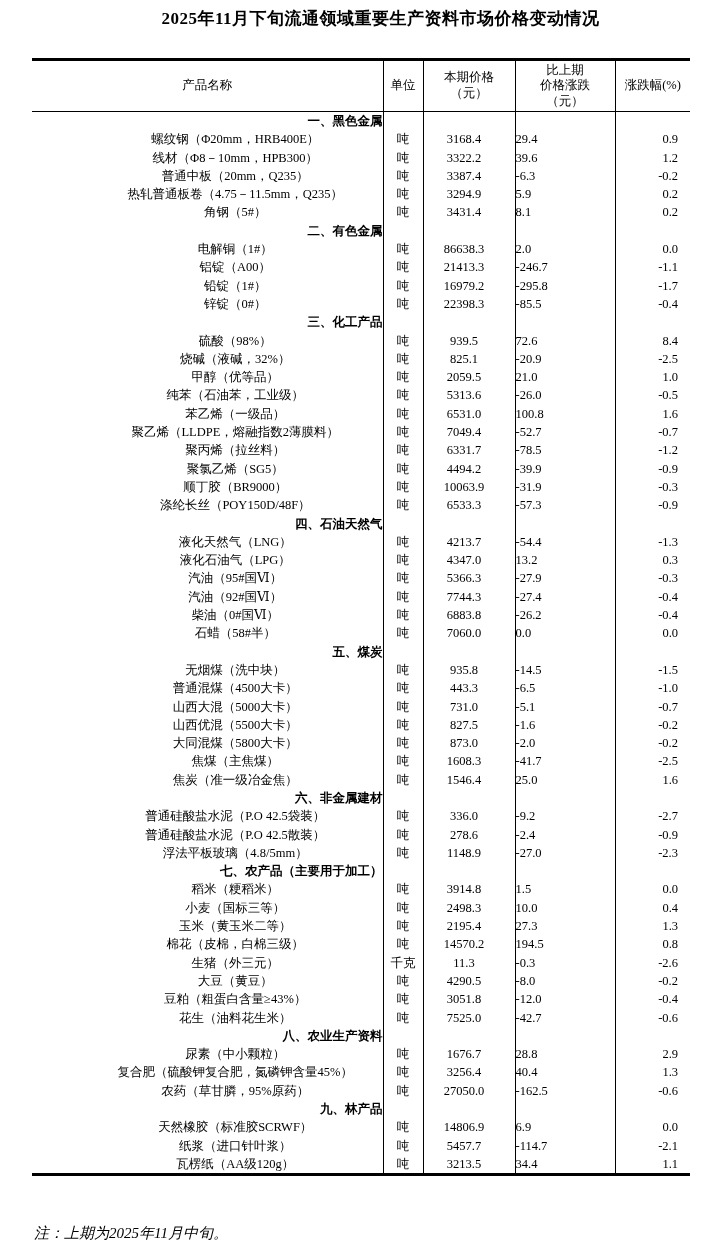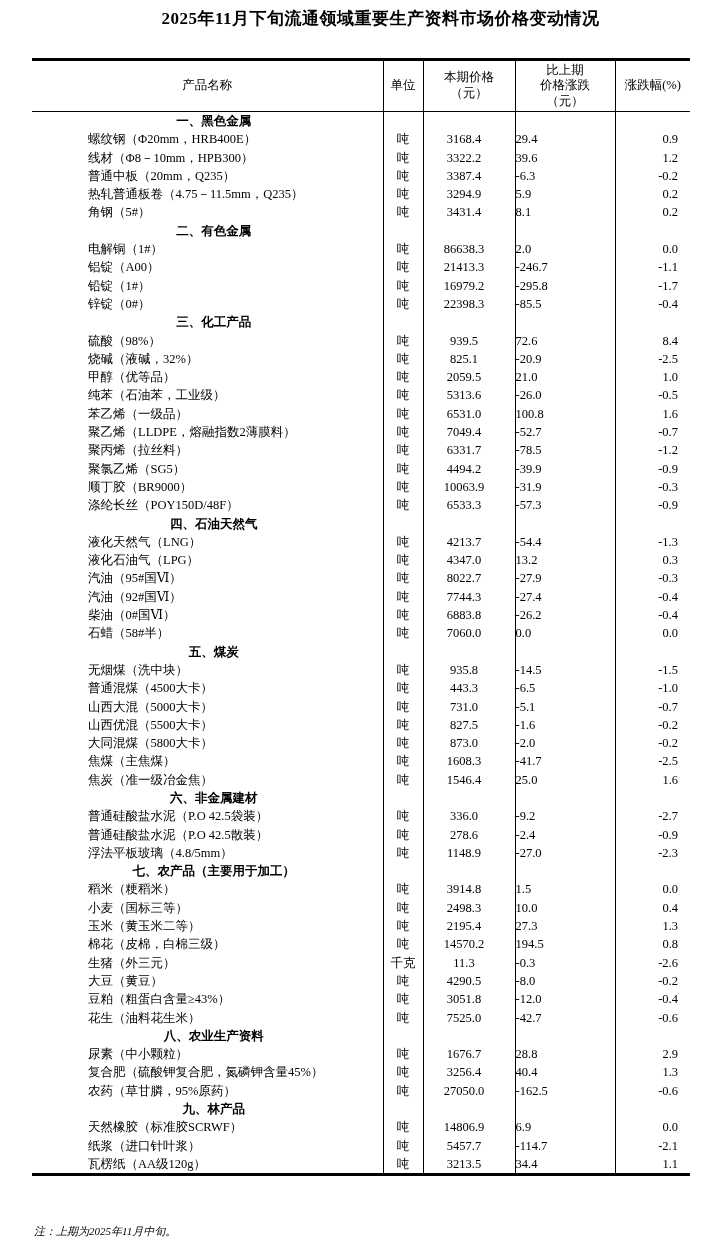--- a/index.html
+++ b/index.html
@@ -50,30 +50,30 @@
   tbody tr { height: 18.3px; }
   td.cell {
     font-size: 12.5px;
     line-height: 18.3px;
     padding: 0;
     vertical-align: middle;
     white-space: nowrap;
     overflow: hidden;
   }
   .b-left { border-left: 1px solid #000; }
-  td.name.item    { padding-left: 56px; text-align: left; }
-  td.name.section { padding-left: 13px; text-align: center; font-weight: bold; margin-top: 11px; }
+  td.name.item    { padding-left: 56px; text-align: center; }
+  td.name.section { padding-left: 13px; text-align: right; font-weight: bold; margin-top: 11px; }
   td.unit   { text-align: center; }
   td.price  { text-align: center; padding-right: 10px; }
   td.change { text-align: left; padding-right: 10px; }
   td.pct    { text-align: right; padding-right: 12px; }
   .note {
     position: absolute;
     left: 34px; top: 1224px;
-    font-size: 11px;
+    font-size: 15px;
     font-style: italic;
   }
 </style>
 </head>
 <body>
 
 <div class="page">
 
   <div class="title">2025年11月下旬流通领域重要生产资料市场价格变动情况</div>
 
@@ -269,21 +269,21 @@
         <tr>
           <td class="cell name item">液化石油气（LPG）</td>
           <td class="cell unit b-left">吨</td>
           <td class="cell price b-left">4347.0</td>
           <td class="cell change b-left">13.2</td>
           <td class="cell pct b-left">0.3</td>
         </tr>
         <tr>
           <td class="cell name item">汽油（95#国Ⅵ）</td>
           <td class="cell unit b-left">吨</td>
-          <td class="cell price b-left">8022.7</td>
+          <td class="cell price b-left">5366.3</td>
           <td class="cell change b-left">-27.9</td>
           <td class="cell pct b-left">-0.3</td>
         </tr>
         <tr>
           <td class="cell name item">汽油（92#国Ⅵ）</td>
           <td class="cell unit b-left">吨</td>
           <td class="cell price b-left">7744.3</td>
           <td class="cell change b-left">-27.4</td>
           <td class="cell pct b-left">-0.4</td>
         </tr>

